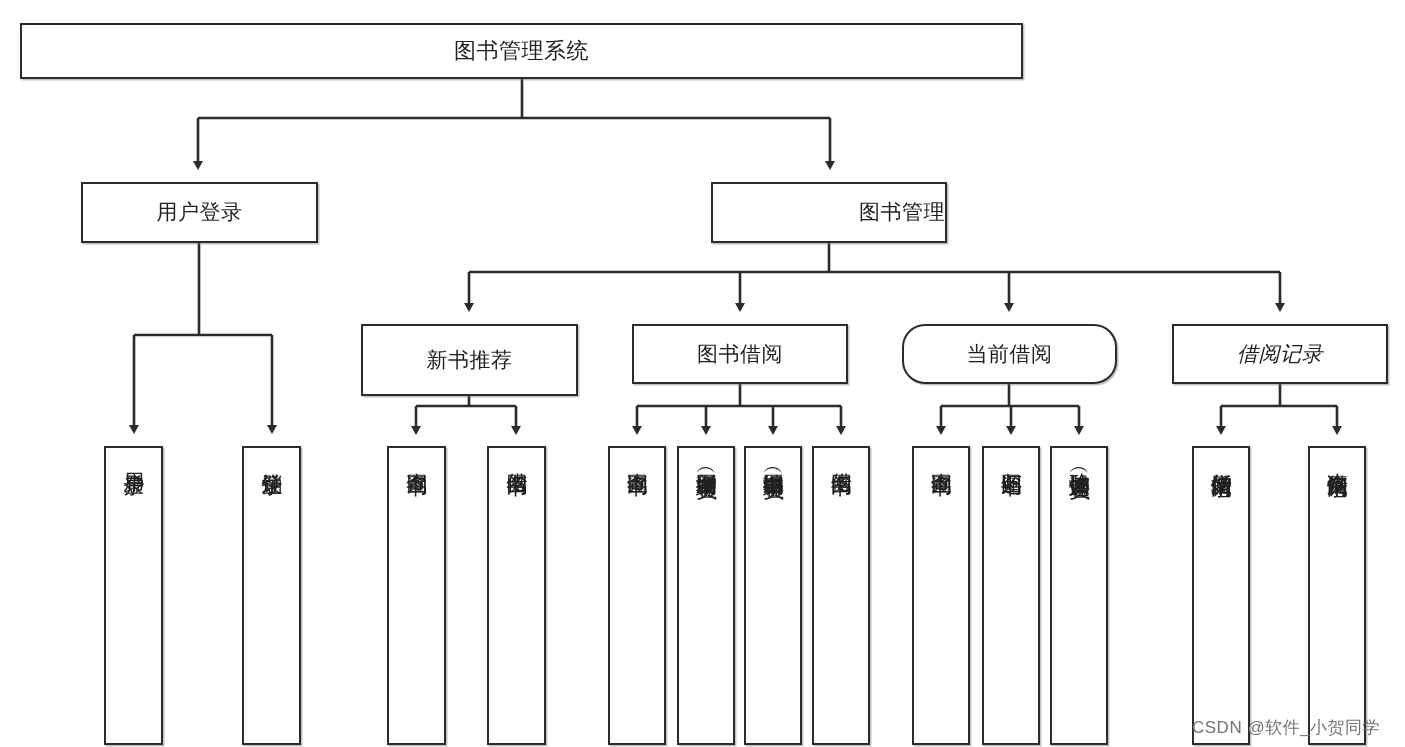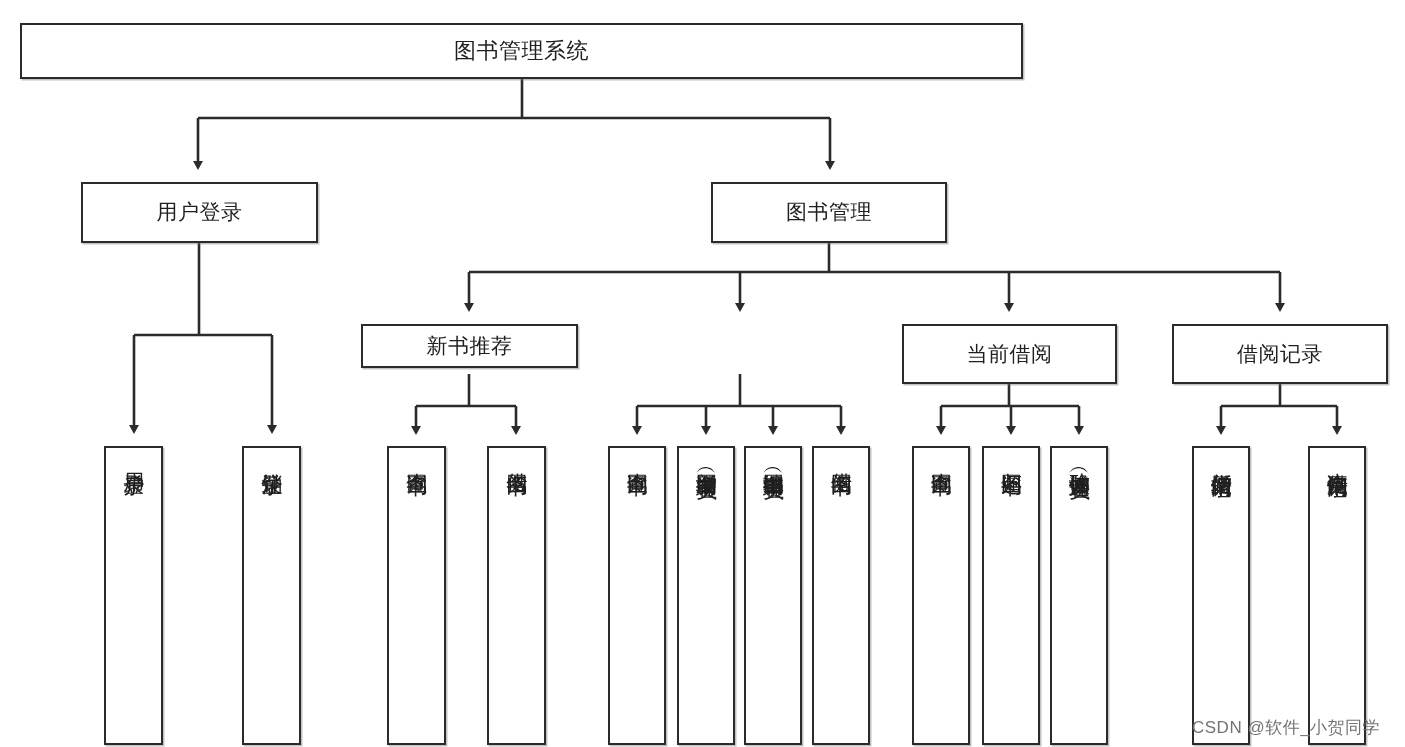--- a/index.html
+++ b/index.html
@@ -120,31 +120,34 @@
     </g>
   </svg>
 
   <div class="node root" style="left: 20px; top: 13px; width: 1003px; height: 56px;">
     <span class="label">图书管理系统</span>
   </div>
 
   <div class="node" style="left: 81px; top: 172px; width: 237px; height: 61px;">
     <span class="label">用户登录</span>
   </div>
-  <div class="node" style="left: 711px; top: 172px; width: 236px; height: 61px;">
+  <div class="node" style="left: 711px; top: 172px; width: 236px; height: 61px; justify-content: flex-end;">
     <span class="label">图书管理</span>
   </div>
 
-  <div class="node" style="left: 361px; top: 314px; width: 217px; height: 44px;">
+  <div class="node" style="left: 361px; top: 314px; width: 217px; height: 72px;">
     <span class="label">新书推荐</span>
   </div>
-  <div class="node" style="left: 902px; top: 314px; width: 215px; height: 60px;">
+  <div class="node" style="left: 632px; top: 314px; width: 216px; height: 60px;">
+    <span class="label">图书借阅</span>
+  </div>
+  <div class="node" style="left: 902px; top: 314px; width: 215px; height: 60px; border-radius: 23px;">
     <span class="label">当前借阅</span>
   </div>
-  <div class="node" style="left: 1172px; top: 314px; width: 216px; height: 60px;">
+  <div class="node" style="left: 1172px; top: 314px; width: 216px; height: 60px; font-style: italic;">
     <span class="label">借阅记录</span>
   </div>
 
   <div class="node vertical" style="left: 104px; top: 436px; width: 59px; height: 299px;">
     <span class="label">用户登录</span>
   </div>
   <div class="node vertical" style="left: 242px; top: 436px; width: 59px; height: 299px;">
     <span class="label">注销登录</span>
   </div>
   <div class="node vertical" style="left: 387px; top: 436px; width: 59px; height: 299px;">

